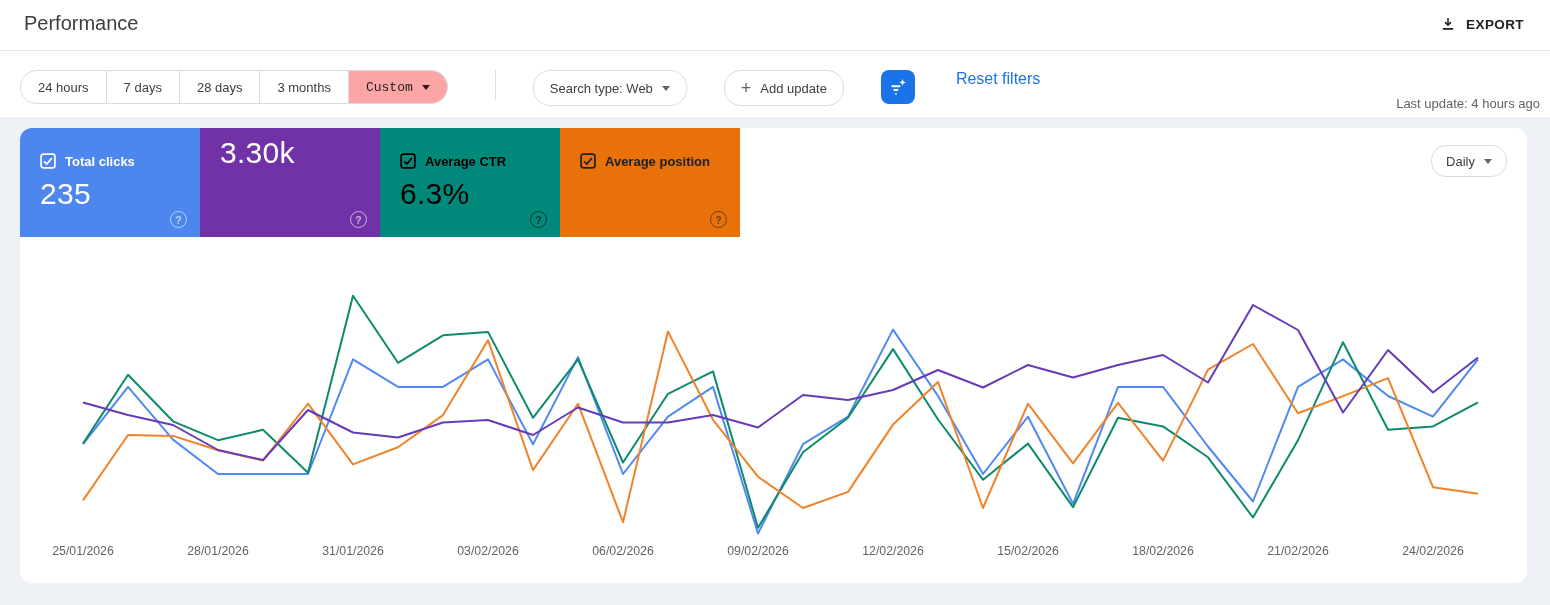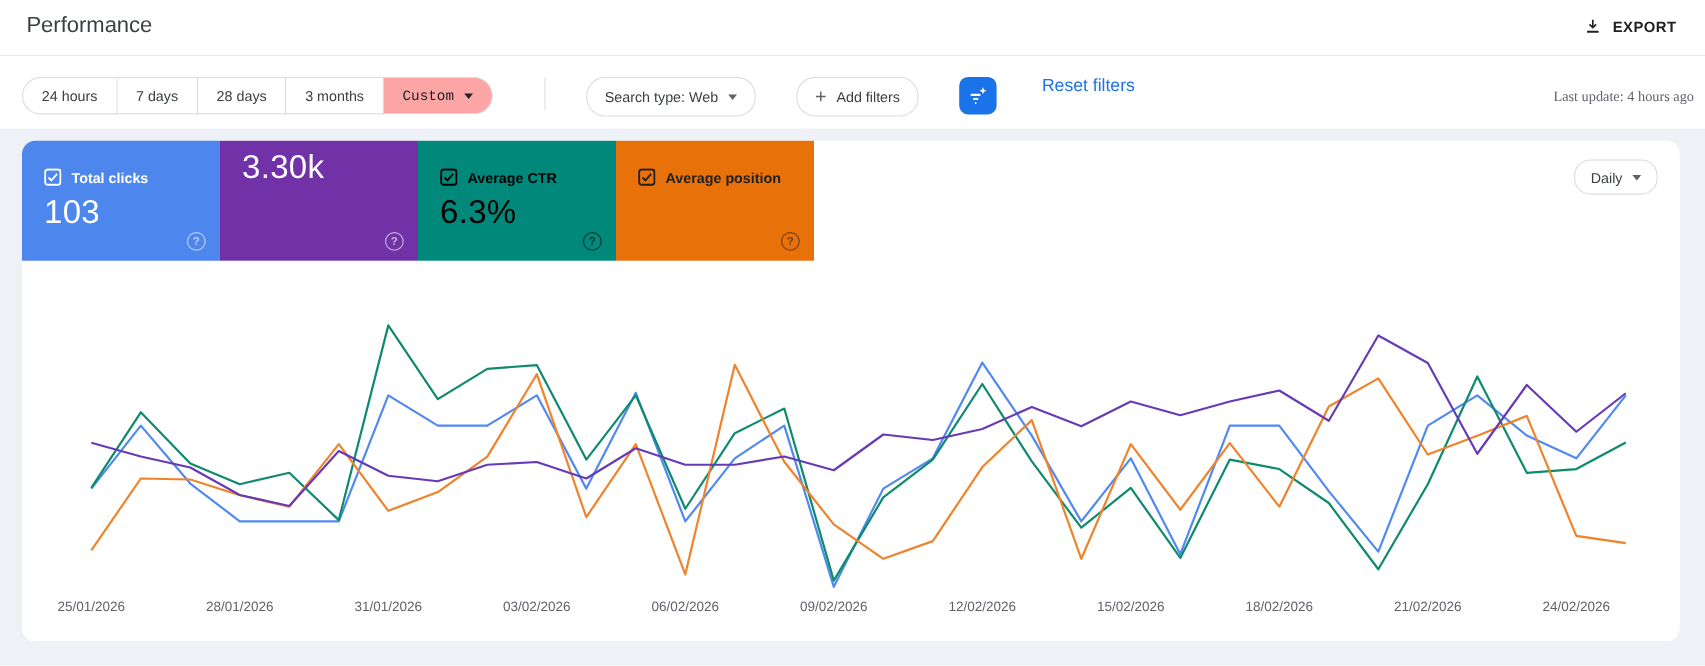--- a/index.html
+++ b/index.html
@@ -34,21 +34,21 @@
   }
   .plus{font-size:18px;color:#5f6368;margin-right:9px;line-height:1;}
   .caret{display:inline-block;width:0;height:0;border-left:4px solid transparent;border-right:4px solid transparent;
     border-top:5px solid #5f6368;margin-left:9px;}
   .seg .caret{border-top-color:#202124;}
   .filter-sq{
     width:34px;height:34px;border-radius:8px;background:#1a73e8;border:none;cursor:pointer;
     display:flex;align-items:center;justify-content:center;margin-right:16px;
   }
   .reset-link{color:#1a73e8;font-size:16px;cursor:pointer;background:none;border:none;padding:0;}
-  .last-update{position:absolute;top:80px;right:10px;font-size:13px;color:#5f6368;font-family:Liberation Serif, serif;}
+  .last-update{position:absolute;top:96px;right:10px;font-size:13px;color:#5f6368;}
   
   .content-card{
     position:absolute;left:20px;top:128px;width:1507px;height:455px;background:#ffffff;border-radius:12px;
   }
   .cards-row{display:flex;height:109px;}
   .card{position:relative;width:180px;height:109px;cursor:pointer;}
   .card:first-child{border-top-left-radius:12px;}
   .card-top{display:flex;align-items:center;gap:9px;padding:25px 0 0 20px;}
   .cbx{width:16px;height:16px;display:inline-flex;}
   .cbx svg{width:16px;height:16px;}
@@ -94,21 +94,21 @@
         <span class="caret"></span>
       </div>
     </div>
     <div class="vdivider"></div>
     <div class="pill">
       <span>Search type: Web</span>
       <span class="caret"></span>
     </div>
     <div class="pill">
       <span class="plus">+</span>
-      <span>Add filters</span>
+      <span>Add update</span>
     </div>
     <button class="filter-sq">
       <span style="display:inline-flex;">
         <svg viewBox="0 0 24 24" width="20" height="20" fill="#ffffff">
           <rect x="4" y="10" width="11" height="2.2" rx="1.1"></rect>
           <rect x="6.5" y="14.5" width="6" height="2.2" rx="1.1"></rect>
           <rect x="8.7" y="19" width="1.8" height="2.2" rx="0.9"></rect>
           <path d="M17.5 2.5l1.1 2.9 2.9 1.1-2.9 1.1-1.1 2.9-1.1-2.9-2.9-1.1 2.9-1.1z"></path>
         </svg>
       </span>
@@ -124,21 +124,21 @@
     <div class="card" style="background: rgb(77, 134, 236); color: rgb(255, 255, 255);">
       <div class="card-top">
         <span class="cbx">
           <svg viewBox="0 0 18 18">
               <rect x="1.2" y="1.2" width="15.6" height="15.6" rx="2.6" fill="none" stroke="currentColor" stroke-width="1.9"></rect>
               <path d="M4.6 9.4l3 3 5.8-6.6" fill="none" stroke="currentColor" stroke-width="1.9"></path>
             </svg>
         </span>
         <span class="card-label">Total clicks</span>
       </div>
-      <div class="card-value">103</div>
+      <div class="card-value">235</div>
       <div class="help-badge">?</div>
     </div>
 
     <div class="card" style="background: rgb(113, 50, 168); color: rgb(255, 255, 255);">
       <div class="card-value">3.30k</div>
       <div class="help-badge">?</div>
     </div>
 
     <div class="card" style="background: rgb(0, 137, 123); color: #000000;">
       <div class="card-top">

